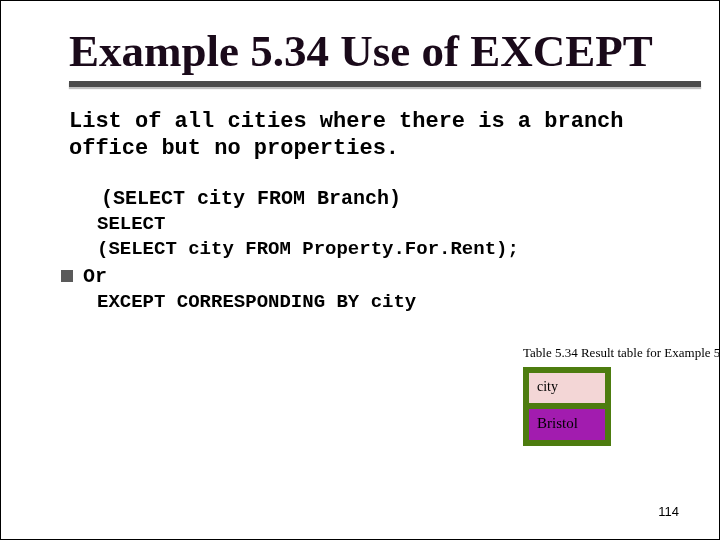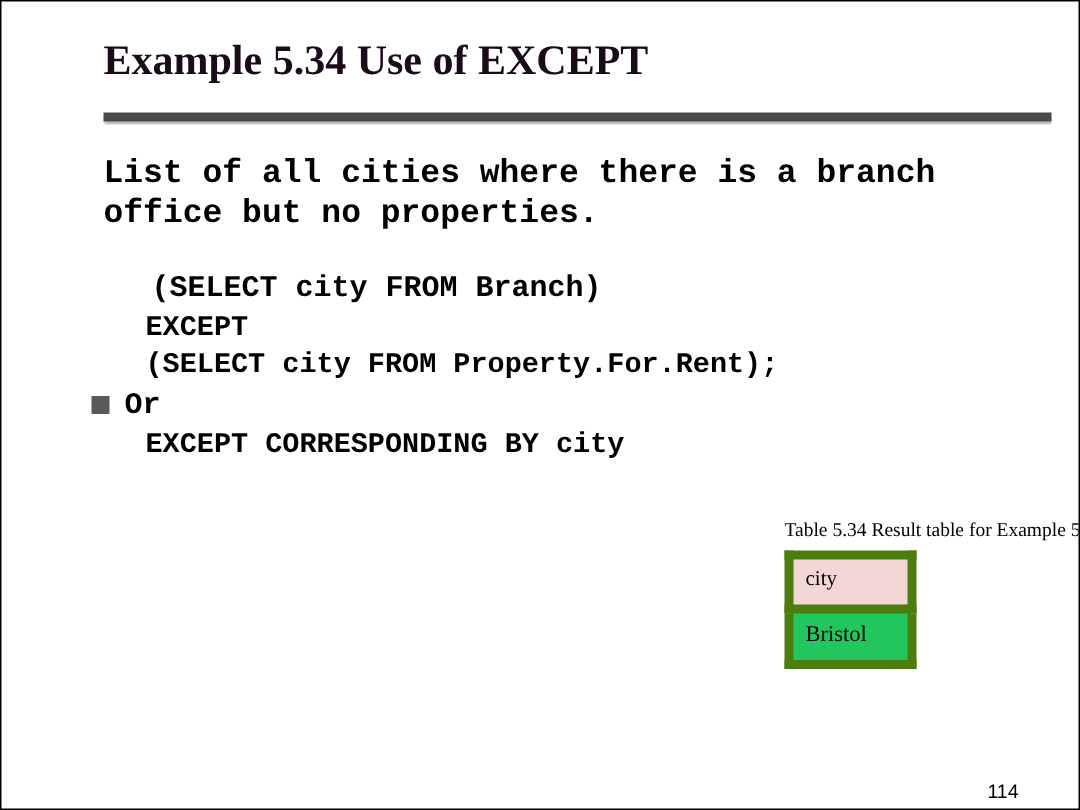--- a/index.html
+++ b/index.html
@@ -16,23 +16,23 @@
     padding: 24px 48px 10px 48px;
     position: relative;
   }
   .title-block {
     margin-left: 20px;
     margin-bottom: 4px;
   }
   .title {
     font-family: "Times New Roman", Times, serif;
     font-weight: bold;
-    font-size: 28px;
+    font-size: 45px;
     color: #1a0a1a;
-    padding-bottom: 18px;
+    padding-bottom: 4px;
   }
   .title-underline {
     height: 6px;
     background: #4a4a4a;
     margin-left: 0;
     margin-right: -30px;
     box-shadow: 0 2px 1px rgba(0,0,0,0.25);
   }
   .content {
     margin-top: 22px;
@@ -88,45 +88,45 @@
     padding: 6px 8px 8px 8px;
     font-family: "Times New Roman", Times, serif;
     font-size: 15px;
     text-align: left;
   }
   .mini-table thead td {
     background: #f3d6d6;
     font-size: 14px;
   }
   .mini-table tbody td {
-    background: #22c55e;
+    background: #a21caf;
   }
   .page-num {
     position: absolute;
     right: 40px;
-    bottom: 4px;
+    bottom: 20px;
     font-size: 13px;
     color: #000;
   }
 </style>
 </head>
 <body>
 
 <div class="slide">
 
   <div class="title-block">
     <div class="title">Example 5.34  Use of EXCEPT</div>
     <div class="title-underline"></div>
   </div>
 
   <div class="content">
     <div class="subtitle">List of all cities where there is a branch office but no  properties.</div>
 
     <div class="line">(SELECT city FROM Branch)</div>
-    <div class="line line-sub">EXCEPT</div>
+    <div class="line line-sub">SELECT</div>
     <div class="line line-sub">(SELECT city FROM Property.For.Rent);</div>
 
     <div class="bullet-line">
       <div class="sq"></div>
       <span>Or</span>
     </div>
 
     <div class="line line-sub">EXCEPT CORRESPONDING BY city</div>
   </div>
 

